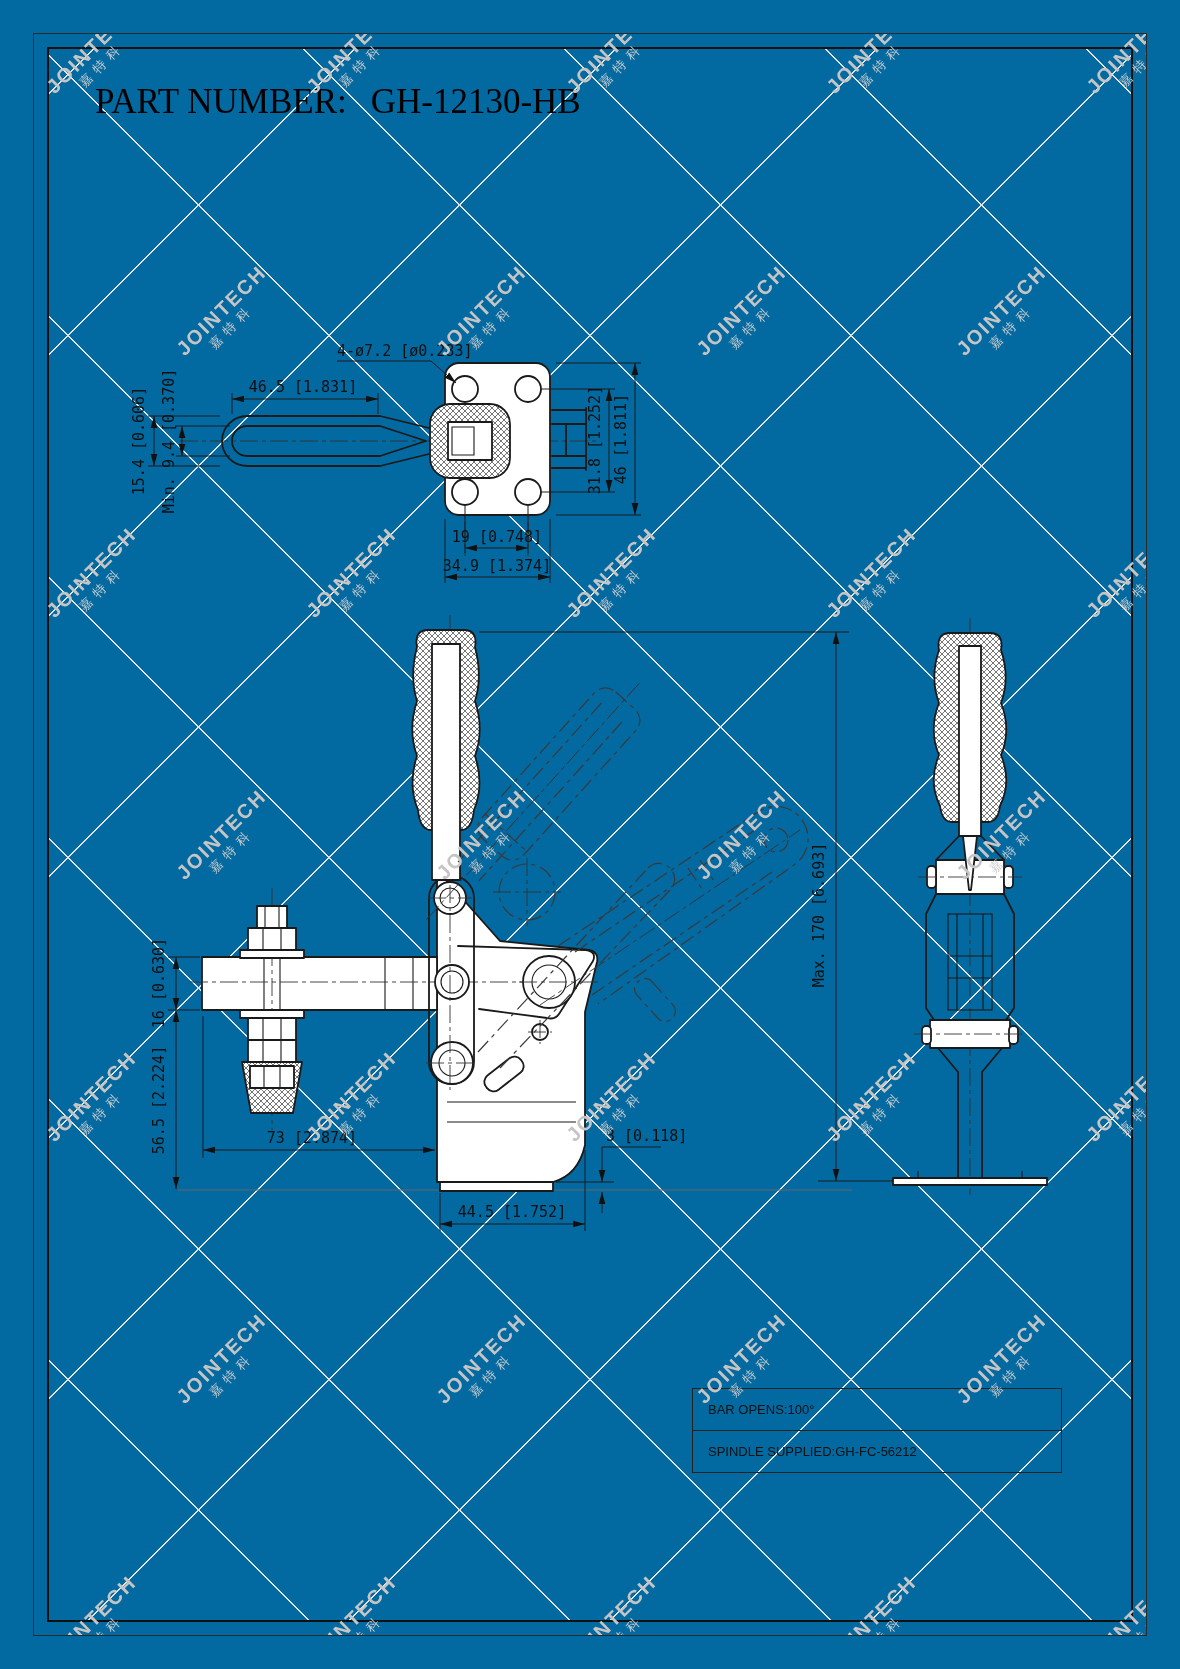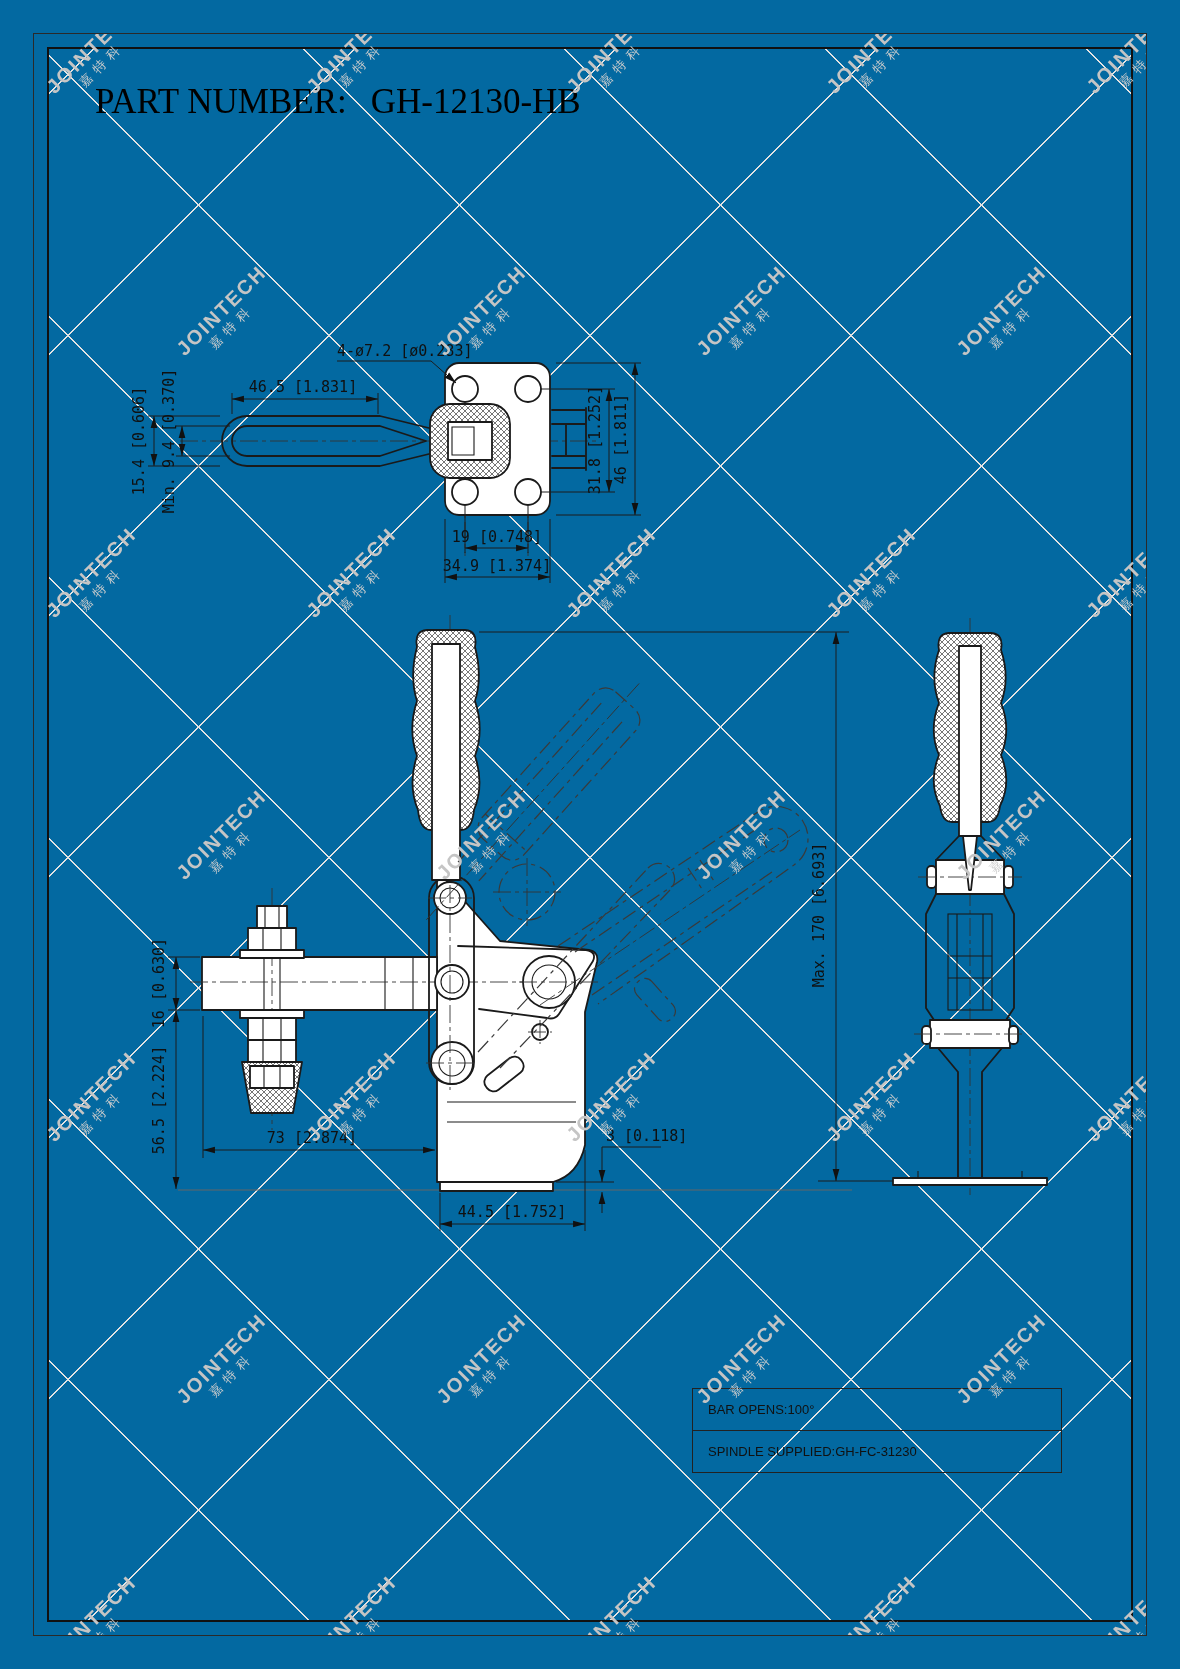--- a/index.html
+++ b/index.html
@@ -236,21 +236,21 @@
       <rect class="lnw" x="1009" y="1026" width="9" height="18" rx="4"></rect>
       <path class="cl" d="M914 1034 H1026"></path>
       <path class="ln" d="M938 1048 L958 1072 M1002 1048 L982 1072 M958 1072 V1178 M982 1072 V1178"></path>
       <rect class="lnw" x="893" y="1178" width="154" height="7"></rect>
       <path class="lnthin" d="M918 1171 V1178 M1022 1171 V1178"></path>
     </g>
   </svg>
 
   <div class="spec-table">
     <div class="spec-row">BAR OPENS:100°</div>
-    <div class="spec-row">SPINDLE SUPPLIED:GH-FC-31230</div>
+    <div class="spec-row">SPINDLE SUPPLIED:GH-FC-56212</div>
   </div>
 
   <div class="watermarks" id="wm">
       <div class="wmk" style="left: 8px; top: 48px;">
         <span class="wb">JOINTECH</span>
         <span class="wc">嘉特科</span>
       </div>
       <div class="wmk" style="left: 268px; top: 48px;">
         <span class="wb">JOINTECH</span>
         <span class="wc">嘉特科</span>

